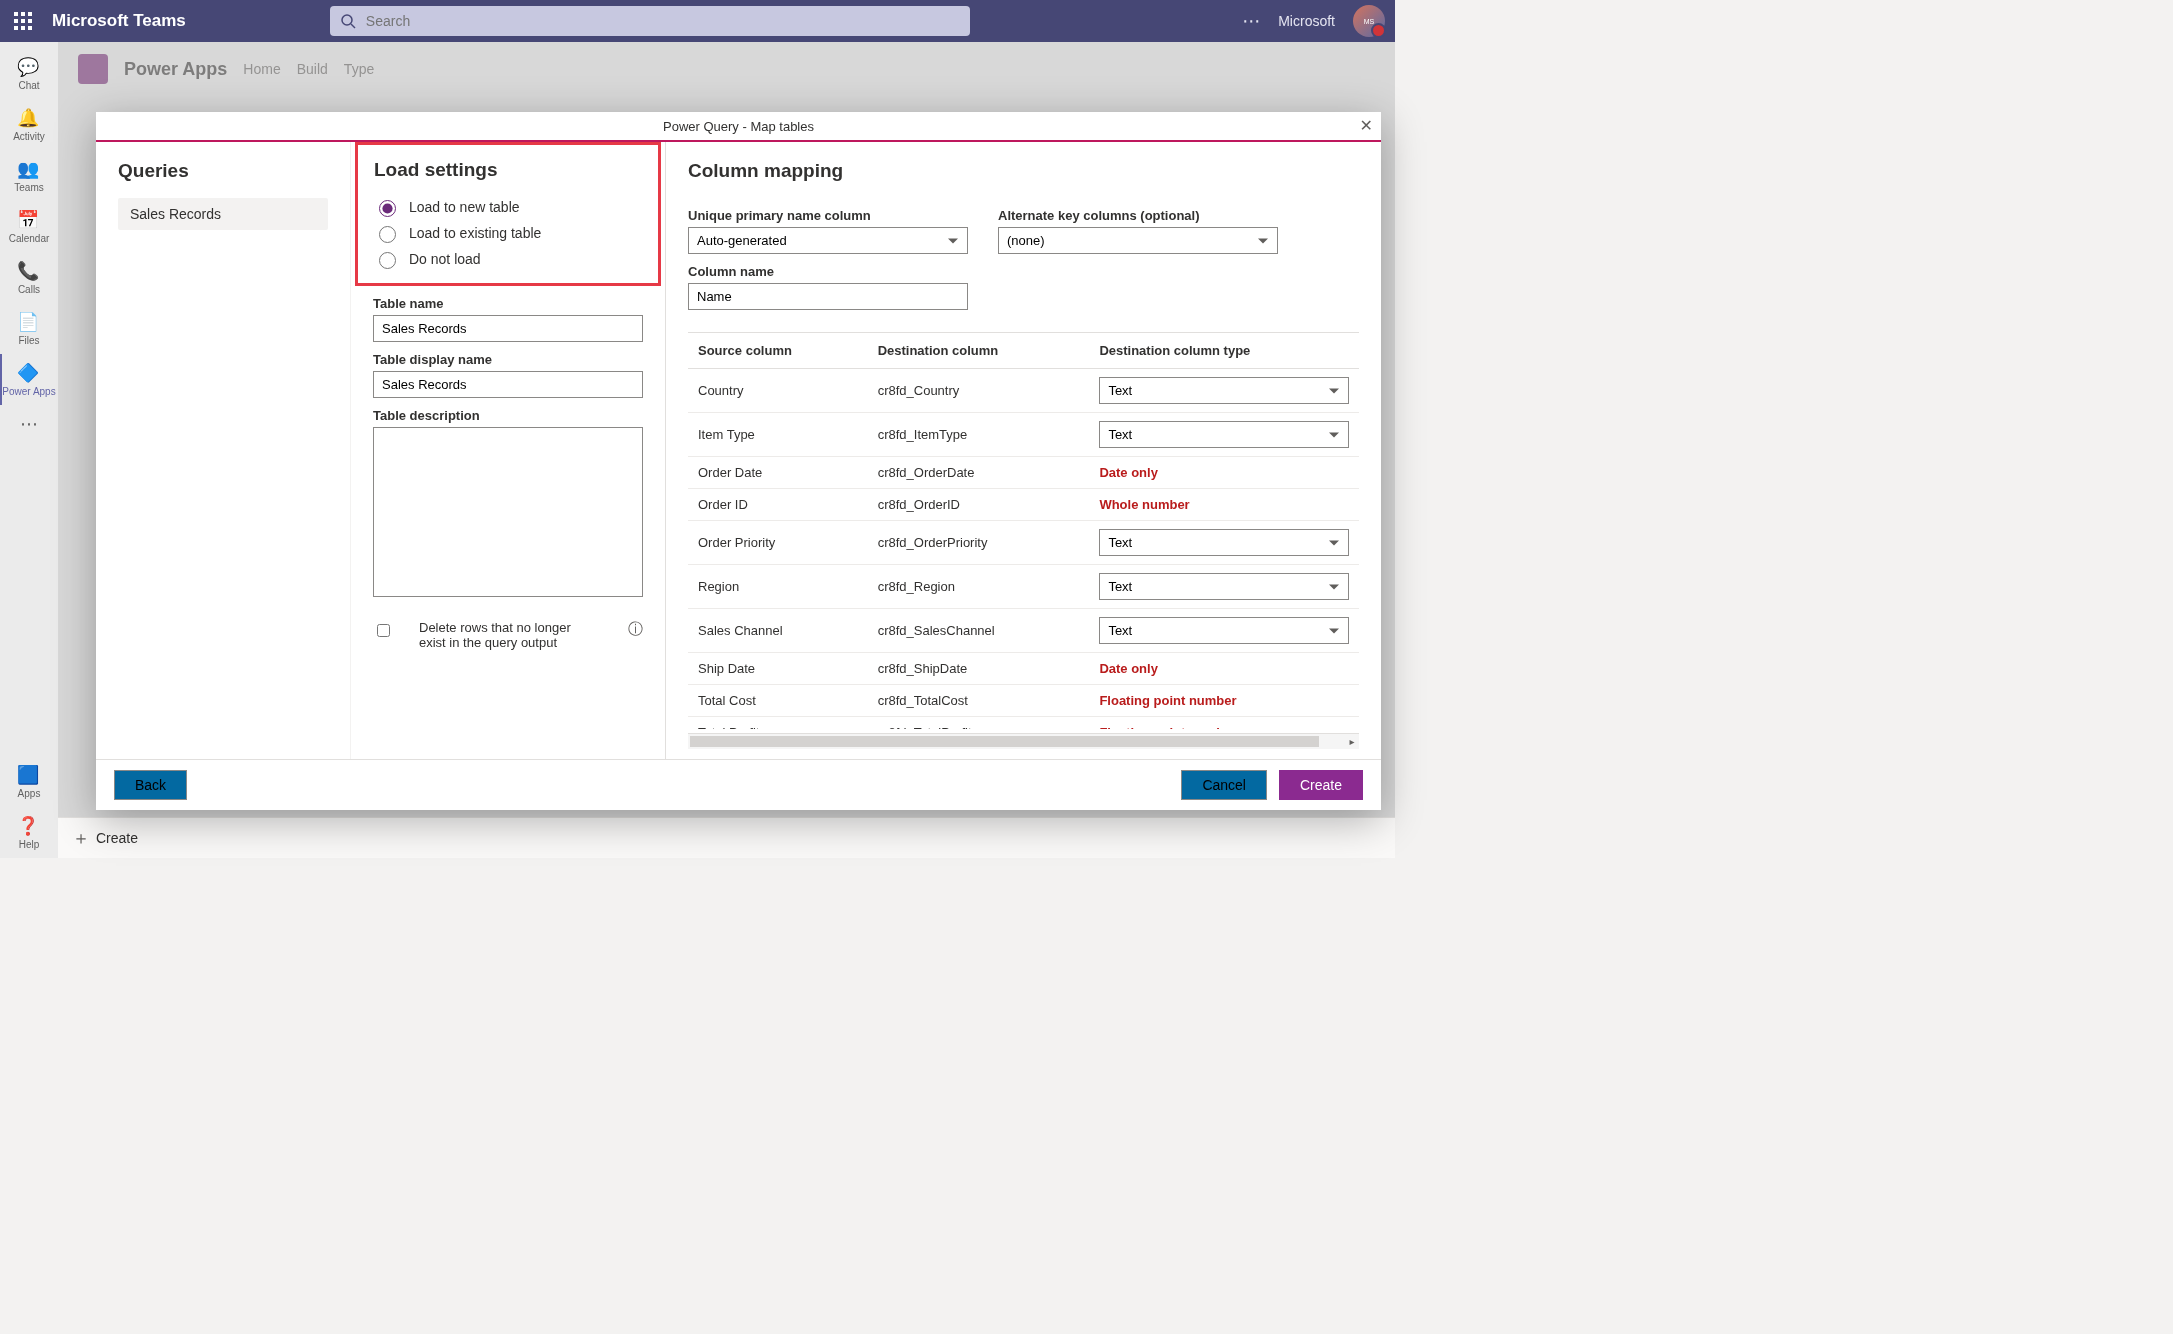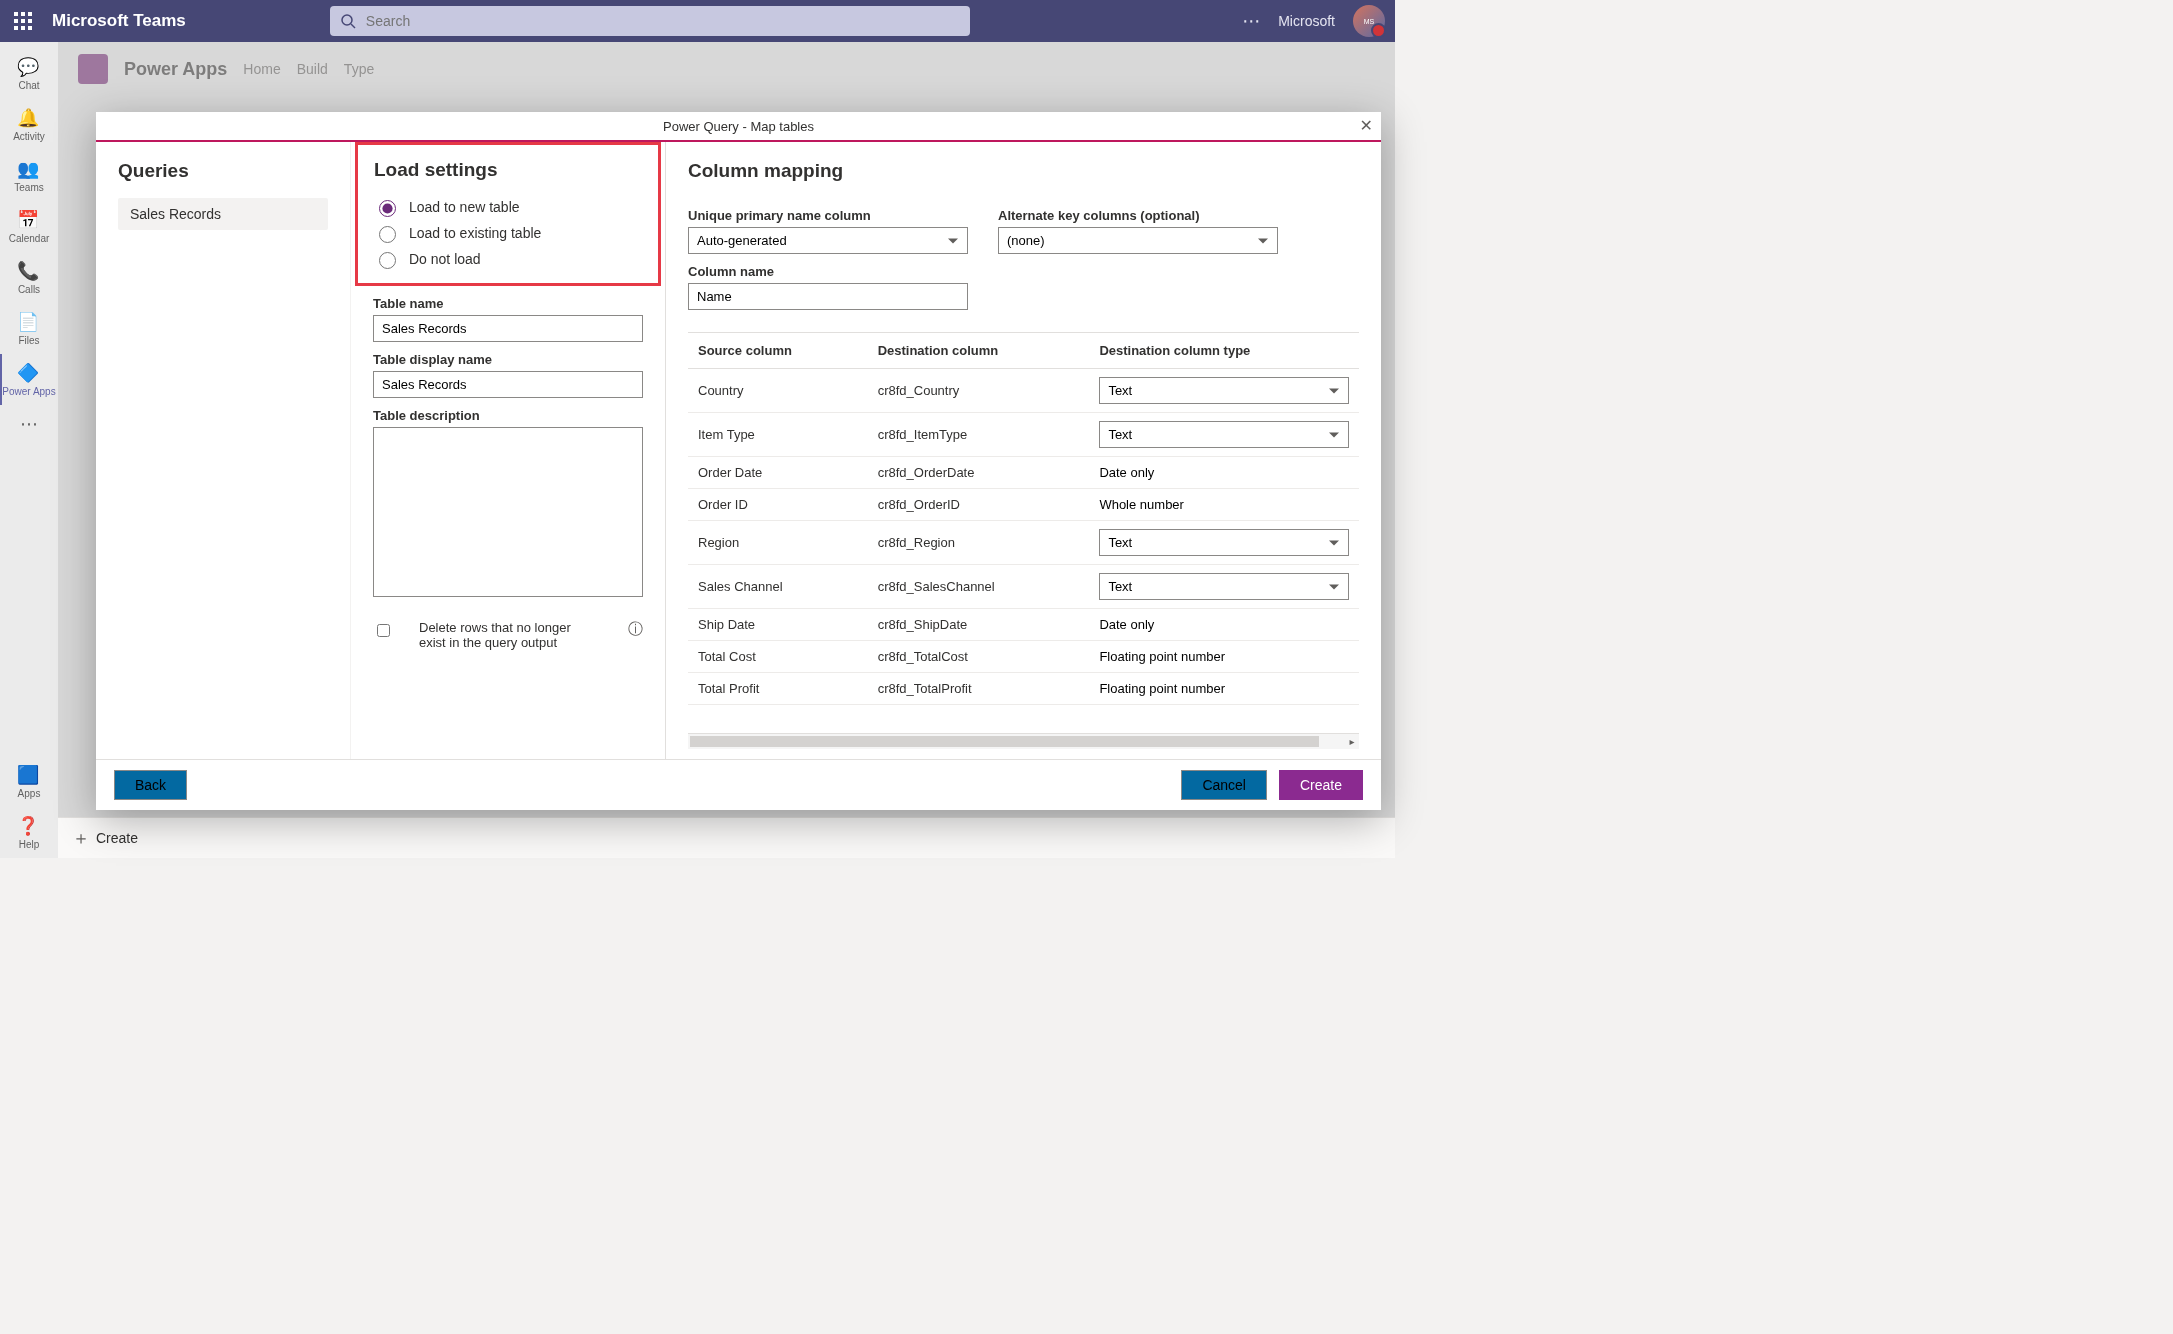--- a/index.html
+++ b/index.html
@@ -188,21 +188,21 @@
 table.mapping{
   width:100%; border-collapse:collapse; font-size:13px;
 }
 table.mapping th {
   text-align:left; padding:10px 10px; font-weight:600; font-size:13px;
   border-bottom:1px solid #e1dfdd;
 }
 table.mapping td {
   padding:8px 10px; border-bottom:1px solid #edebe9;
 }
-table.mapping td.type-static { color:#000000;}
+table.mapping td.type-static { color:#b91c1c;font-weight:bold;}
 table.mapping td .select-wrap select{font-size:13px;}
 
 .modal-footer {
   height:50px; border-top:1px solid #e1dfdd;
   display:flex; align-items:center; padding:0 18px;
   gap:12px;
 }
 .modal-footer .left-btns{}
 .modal-footer .right-btns{margin-left:auto;display:flex;gap:12px;}
 .btn { border:1px solid #8a8886; background:#0369a1; padding:6px 20px; font-size:14px; cursor:pointer;}
@@ -403,20 +403,27 @@
                     <td>Order Date</td>
                     <td>cr8fd_OrderDate</td>
                     <td class="type-static">Date only</td>
                   </tr>
                   <tr>
                     <td>Order ID</td>
                     <td>cr8fd_OrderID</td>
                     <td class="type-static">Whole number</td>
                   </tr>
                   <tr>
+                    <td>Order Priority</td>
+                    <td>cr8fd_OrderPriority</td>
+                    <td>
+                      <div class="select-wrap"><select class="text"><option>Text</option></select></div>
+                    </td>
+                  </tr>
+                  <tr>
                     <td>Region</td>
                     <td>cr8fd_Region</td>
                     <td>
                       <div class="select-wrap"><select class="text"><option>Text</option></select></div>
                     </td>
                   </tr>
                   <tr>
                     <td>Sales Channel</td>
                     <td>cr8fd_SalesChannel</td>
                     <td>

